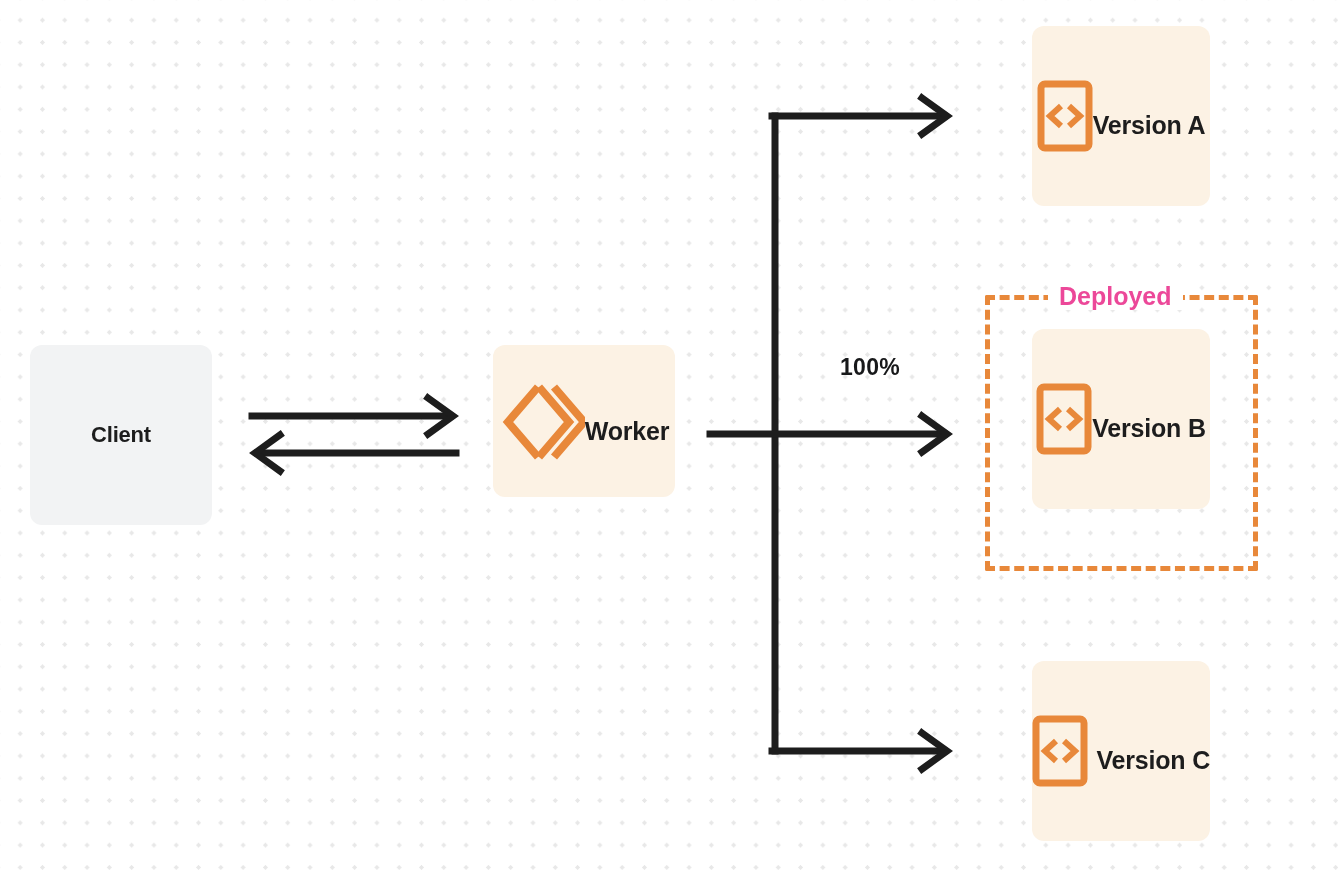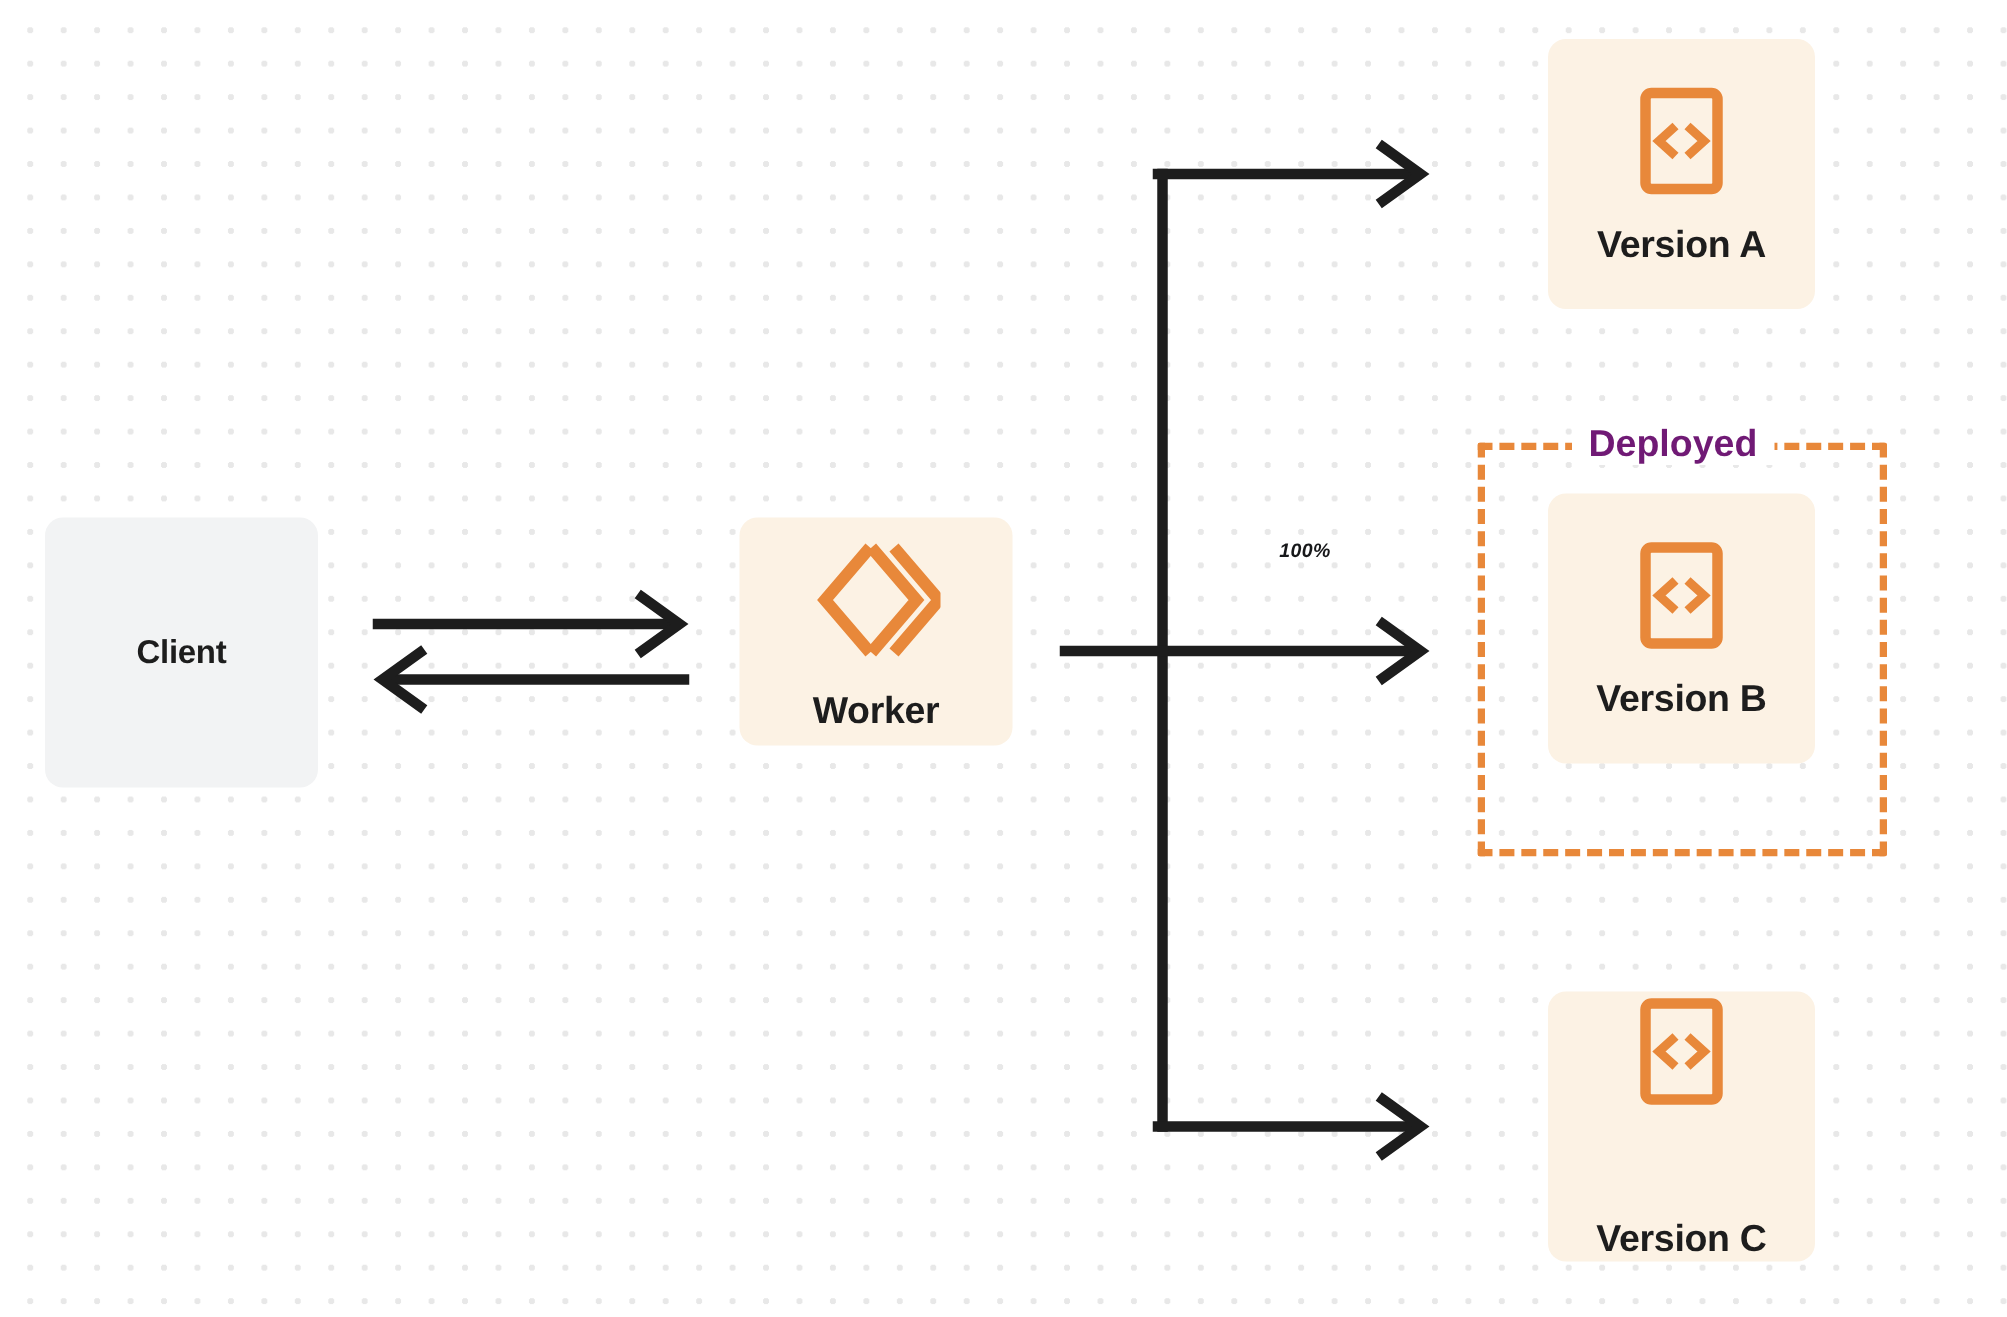--- a/index.html
+++ b/index.html
@@ -17,21 +17,20 @@
     overflow: hidden;
     background-color: #ffffff;
     background-image: radial-gradient(#e8e8e8 2px, transparent 2.2px);
     background-size: 22.3px 22.3px;
     background-position: 9px 9px;
   }
   .node {
     position: absolute;
     border-radius: 12px;
     display: flex;
-    flex-direction: column;
     align-items: center;
     justify-content: center;
     box-sizing: border-box;
   }
   .node-label {
     font-weight: bold;
     color: #1d1d1d;
     letter-spacing: -0.2px;
     white-space: nowrap;
   }
@@ -79,40 +78,39 @@
     border: 5px dashed #e8883a;
     border-radius: 2px;
     box-sizing: border-box;
   }
   #deployed-label {
     position: absolute;
     left: 1048px;
     top: 282px;
     padding: 0 11px;
     background: #ffffff;
-    color: #701a75;
+    color: #ec4899;
     font-size: 25px;
     font-weight: bold;
     line-height: 28px;
     white-space: nowrap;
   }
 
   
   #traffic-label {
     position: absolute;
     left: 790px;
     top: 350px;
     width: 160px;
     text-align: center;
     color: #17181a;
-    font-size: 13px;
+    font-size: 23px;
     font-weight: bold;
     line-height: 34px;
     letter-spacing: 0.3px;
-    font-style: italic;
   }
 
   
   #connectors {
     position: absolute;
     left: 0;
     top: 0;
     width: 1338px;
     height: 878px;
     pointer-events: none;

